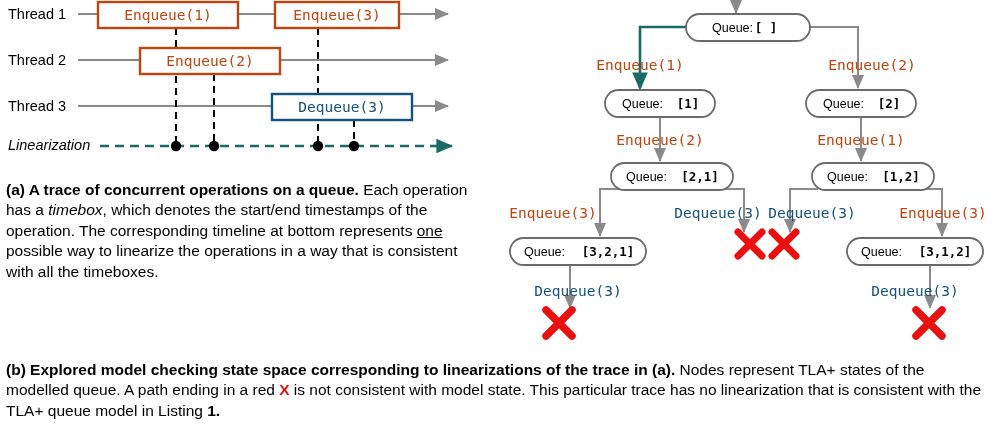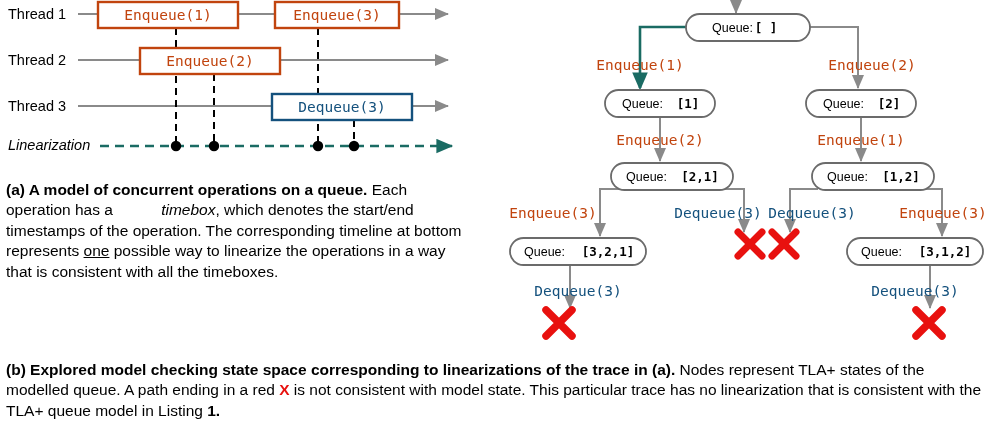--- a/index.html
+++ b/index.html
@@ -30,21 +30,21 @@
     height: 436px;
   }
   
   .caption {
     position: absolute;
     font-size: 15.5px;
     line-height: 1.32;
     color: #000;
   }
   .caption b { font-weight: bold; }
-  .caption i { font-style: italic; margin-left: 44px; }
+  .caption i { font-style: italic; }
   .caption u { text-decoration: underline; }
   #caption-a {
     left: 6px;
     top: 180px;
     width: 462px;
   }
   #caption-b {
     left: 6px;
     top: 360px;
     width: 984px;
@@ -211,20 +211,20 @@
       <g>
         <path d="M546,310 L572,336 M572,310 L546,336" stroke="#e8110f" stroke-width="7.5" stroke-linecap="round"></path>
       </g>
       <g>
         <path d="M916,310 L942,336 M942,310 L916,336" stroke="#e8110f" stroke-width="7.5" stroke-linecap="round"></path>
       </g>
     </g>
   </svg>
 
   <div class="caption" id="caption-a">
-    <b>(a) A model of concurrent operations on a queue.</b><span> Each operation has a </span><i>timebox</i><span>, which denotes the start/end timestamps of the operation. The corresponding timeline at bottom represents </span><u>one</u><span> possible way to linearize the operations in a way that is consistent with all the timeboxes.</span>
+    <b>(a) A trace of concurrent operations on a queue.</b><span> Each operation has a </span><i>timebox</i><span>, which denotes the start/end timestamps of the operation. The corresponding timeline at bottom represents </span><u>one</u><span> possible way to linearize the operations in a way that is consistent with all the timeboxes.</span>
   </div>
 
   <div class="caption" id="caption-b">
     <b>(b) Explored model checking state space corresponding to linearizations of the trace in (a).</b><span> Nodes represent TLA+ states of the modelled queue. A path ending in a red </span><span class="redx-inline">X</span><span> is not consistent with model state. This particular trace has no linearization that is consistent with the TLA+ queue model in Listing </span><b>1</b><b>.</b>
   </div>
 
 </div>
 
 </body></html>

